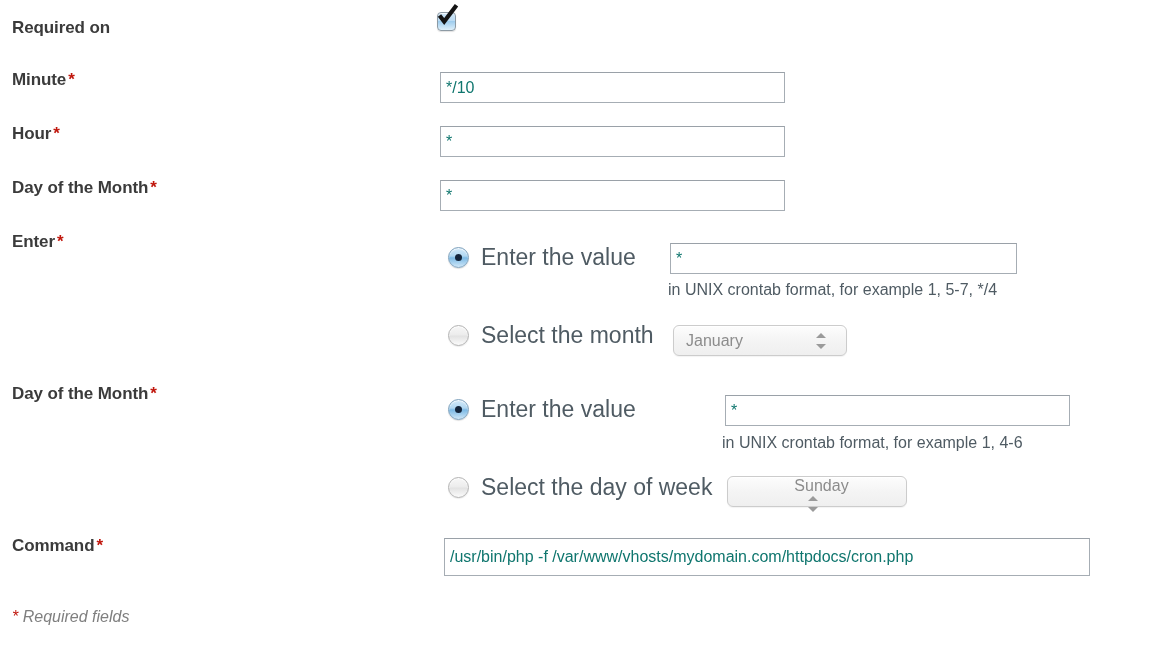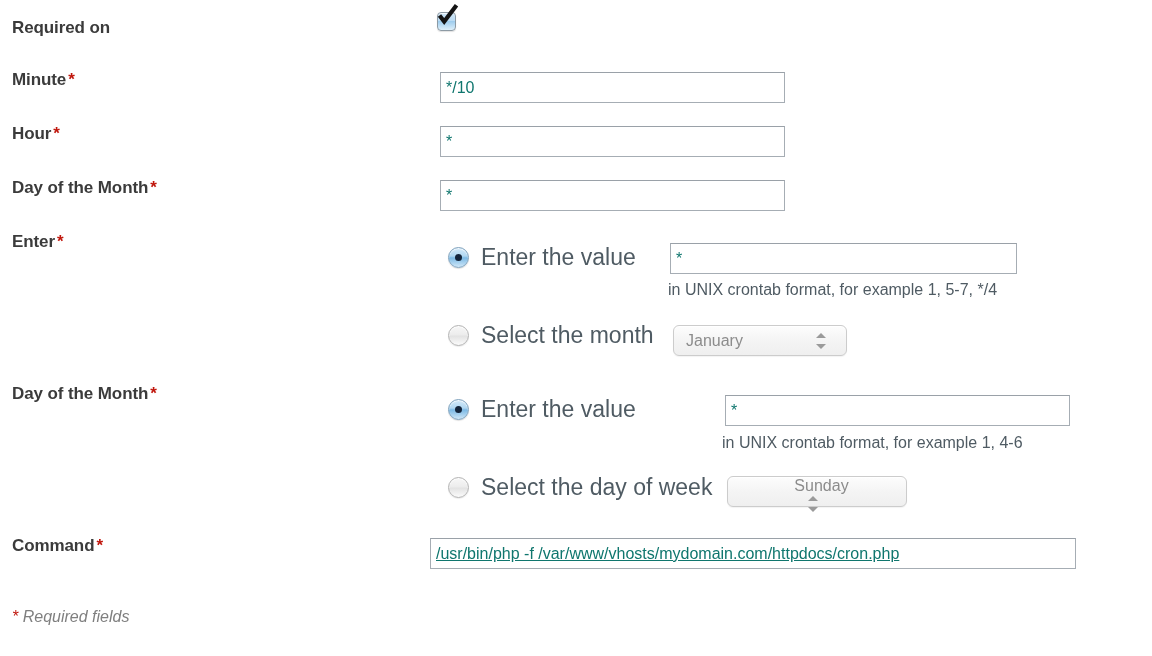--- a/index.html
+++ b/index.html
@@ -261,20 +261,20 @@
     <span class="select-text">Sunday</span>
     <span class="select-arrows">
       <span class="up"></span>
         <span class="dn"></span>
     </span>
   </div>
 
   <div class="field-label" style="top:536px;">
     <span>Command</span><span class="req-star">*</span>
   </div>
-  <input class="text-input" type="text" style="left: 430px; top: 538px; width: 646px; height: 31px; text-decoration: underline;" value="/usr/bin/php -f /var/www/vhosts/mydomain.com/httpdocs/cron.php">
+  <input class="text-input" type="text" style="left: 444px; top: 538px; width: 646px; height: 38px;" value="/usr/bin/php -f /var/www/vhosts/mydomain.com/httpdocs/cron.php">
 
   <div class="footer-note" style="left:12px; top:608px;font-style:italic;">
     <span class="star">*</span>
     <span>Required fields</span>
   </div>
 
 </div>
 
 </body></html>

